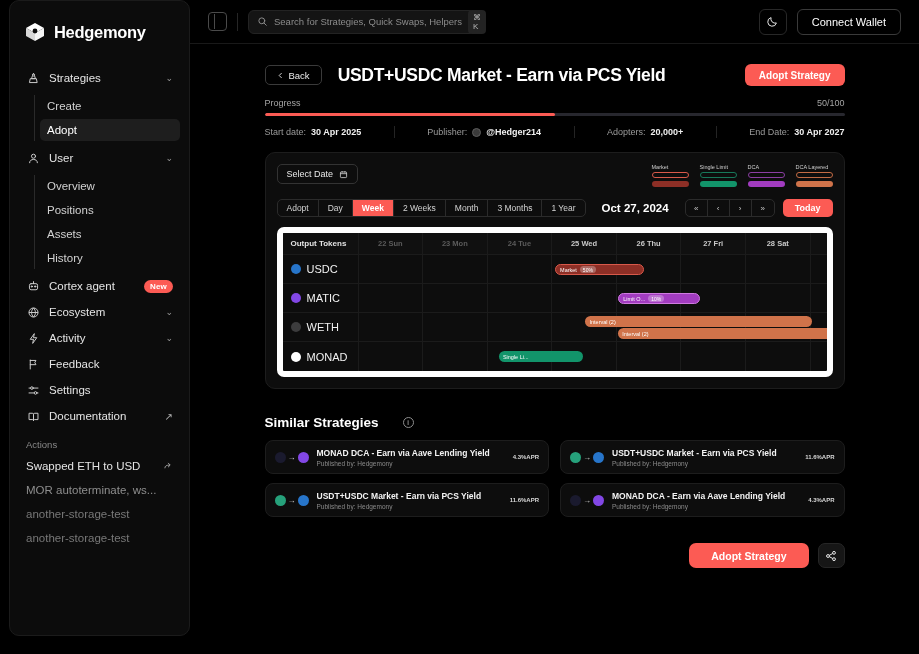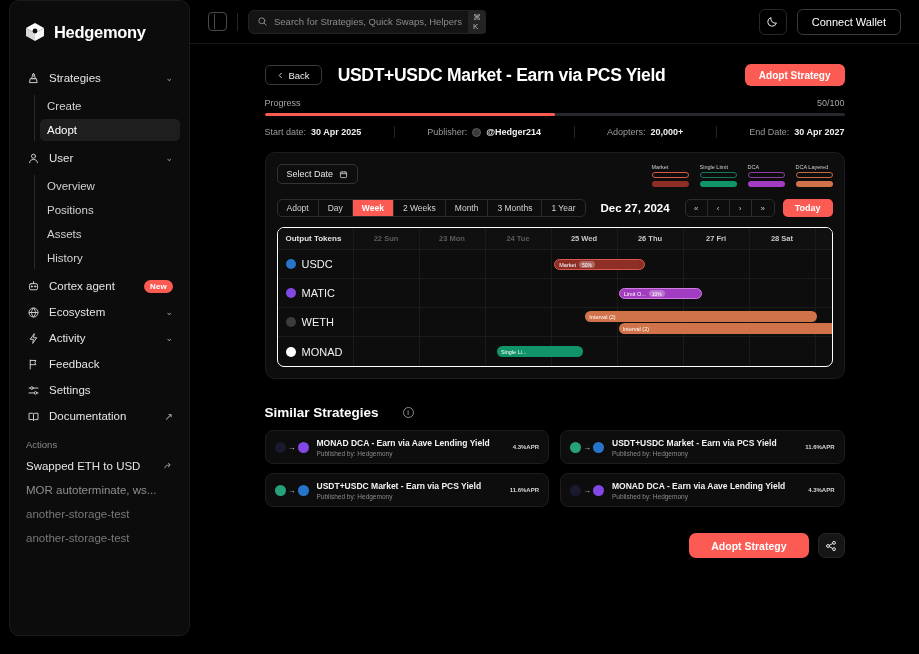--- a/index.html
+++ b/index.html
@@ -149,21 +149,21 @@
     width: 22px; font-size: 8px; color: #c6c6c6; display: flex; align-items: center;
     justify-content: center; border-right: 1px solid #2b2b2b; cursor: pointer;
   }
   .pager div:last-child { border-right: none; }
   .today {
     background: #fc5b54; color: #fff; font-size: 9px; font-weight: 600; border-radius: 5px;
     height: 18px; display: flex; align-items: center; padding: 0 12px; cursor: pointer;
   }
 
   
-  .grid { margin-top: 10px; border: 1px solid #ffffff; border-radius: 7px; overflow: hidden; }
+  .grid { margin-top: 10px; border: 6px solid #ffffff; border-radius: 7px; overflow: hidden; }
   .grow { display: flex; height: 29px; border-bottom: 1px solid #1b1b1b; }
   .grow:last-child { border-bottom: none; }
   .ghead { height: 22px; background: #101010; }
   .gc0 { width: 76px; flex: 0 0 76px; border-right: 1px solid #1b1b1b; display: flex; align-items: center; padding-left: 8px; }
   .gc { flex: 1; border-right: 1px solid #1b1b1b; position: relative; }
   .gc:last-child { border-right: none; }
   .gc.narrow { flex: 0 0 16px; }
   .ghead .gc0 span { font-size: 8px; color: #e2e2e2; font-weight: 600; }
   .ghead .gc { display: flex; align-items: center; justify-content: center; font-size: 7.5px; color: #c9c9c9; font-weight: 600; }
   .ghead .gc.past { color: #5b5b5b; }
@@ -487,21 +487,21 @@
           <div class="tl-ctl">
             <div class="seg" id="rangeseg">
                 <div>Adopt</div>
                 <div>Day</div>
                 <div class="on">Week</div>
                 <div>2 Weeks</div>
                 <div>Month</div>
                 <div>3 Months</div>
                 <div>1 Year</div>
               </div>
-            <div class="tl-date">Dec 27, 2024</div>
+            <div class="tl-date">Oct 27, 2024</div>
             <div class="pager" id="pager">
                 <div>«</div>
                 <div>‹</div>
                 <div>›</div>
                 <div>»</div>
               </div>
             <div class="today">
               <span>Today</span>
             </div>
           </div>

